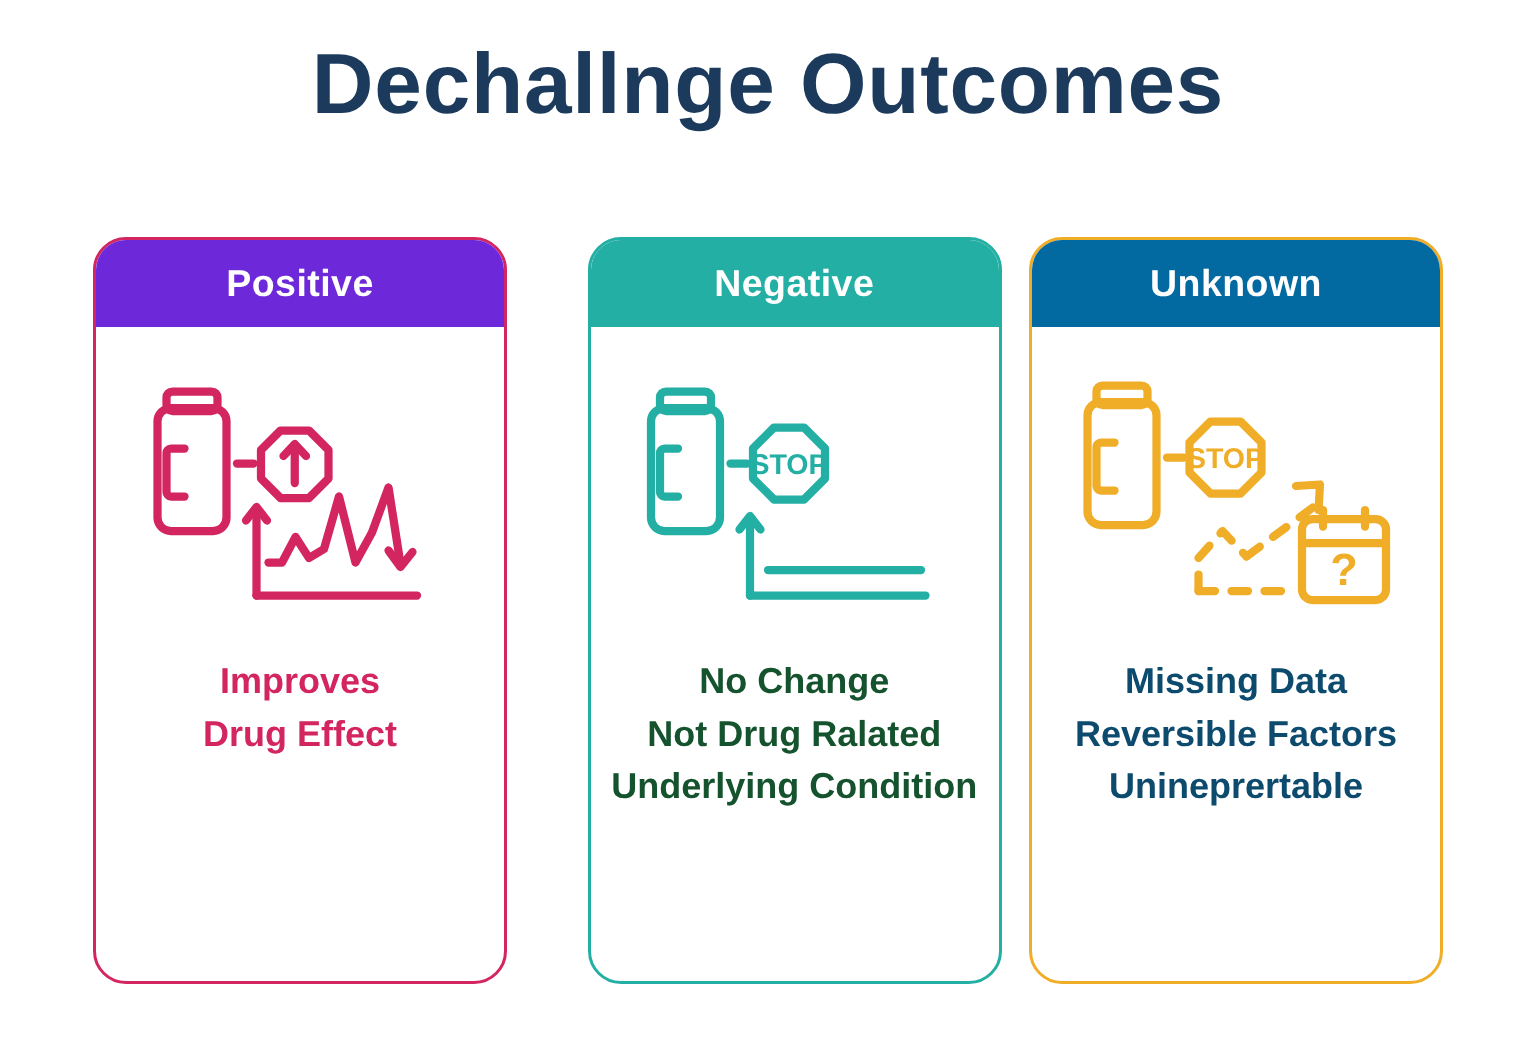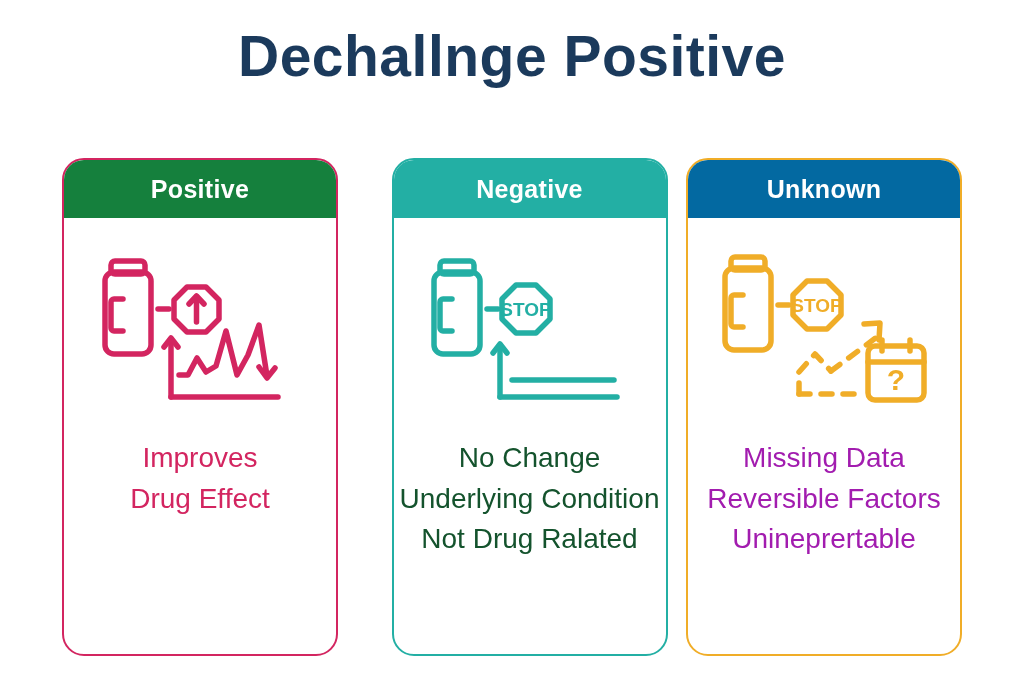--- a/index.html
+++ b/index.html
@@ -87,47 +87,47 @@
   .card-lines {
     flex: 0 0 auto;
     margin-top: 34px;
     width: 100%;
     text-align: center;
     display: flex;
     flex-direction: column;
     align-items: center;
   }
   .card-line {
-    font-size: 28px;
-    font-weight: normal;
+    font-size: 24px;
+    font-weight: bold;
     line-height: 1.45;
     white-space: nowrap;
   }
 
   
   .card.positive { border-color: #d32560; }
-  .card.positive .card-header { background: #15803d; }
+  .card.positive .card-header { background: #6d28d9; }
   .card.positive .card-line { color: #d32560; }
 
   .card.negative { border-color: #23afa4; margin-left: 35px; }
   .card.negative .card-header { background: #23afa4; }
   .card.negative .card-line { color: #14532d; }
 
   .card.unknown { border-color: #f0ad28; }
   .card.unknown .card-header { background: #0369a1; }
-  .card.unknown .card-line { color: #a21caf; }
+  .card.unknown .card-line { color: #0c4a6e; }
 
   svg { display: block; overflow: visible; }
 </style>
 </head>
 <body>
 
 <div id="page">
 
-  <div id="title">Dechallnge Positive</div>
+  <div id="title">Dechallnge Outcomes</div>
 
   <div id="cards">
 
     <div class="card positive">
       <div class="card-header">Positive</div>
 
       <div class="card-icon">
         <svg width="235" height="150" viewBox="0 0 235 150" fill="none" stroke="#d32560" stroke-width="5.5" stroke-linecap="round" stroke-linejoin="round">
 
           <rect x="22" y="18" rx="9" ry="9" width="46" height="82"></rect>
@@ -175,22 +175,22 @@
           <line x1="88" y1="143" x2="205" y2="143"></line>
           <line x1="88" y1="143" x2="88" y2="92"></line>
           <polyline points="81,99 88,90 95,99"></polyline>
 
           <line x1="100" y1="126" x2="202" y2="126"></line>
         </svg>
       </div>
 
       <div class="card-lines">
         <div class="card-line">No Change</div>
+        <div class="card-line">Not Drug Ralated</div>
         <div class="card-line">Underlying Condition</div>
-        <div class="card-line">Not Drug Ralated</div>
       </div>
     </div>
 
     <div class="card unknown">
       <div class="card-header">Unknown</div>
 
       <div class="card-icon">
         <svg width="235" height="150" viewBox="0 0 235 150" fill="none" stroke="#f0ad28" stroke-width="5.5" stroke-linecap="round" stroke-linejoin="round">
           <rect x="18" y="14" rx="9" ry="9" width="46" height="82"></rect>
           <rect x="24" y="3" rx="4" ry="4" width="34" height="13"></rect>

